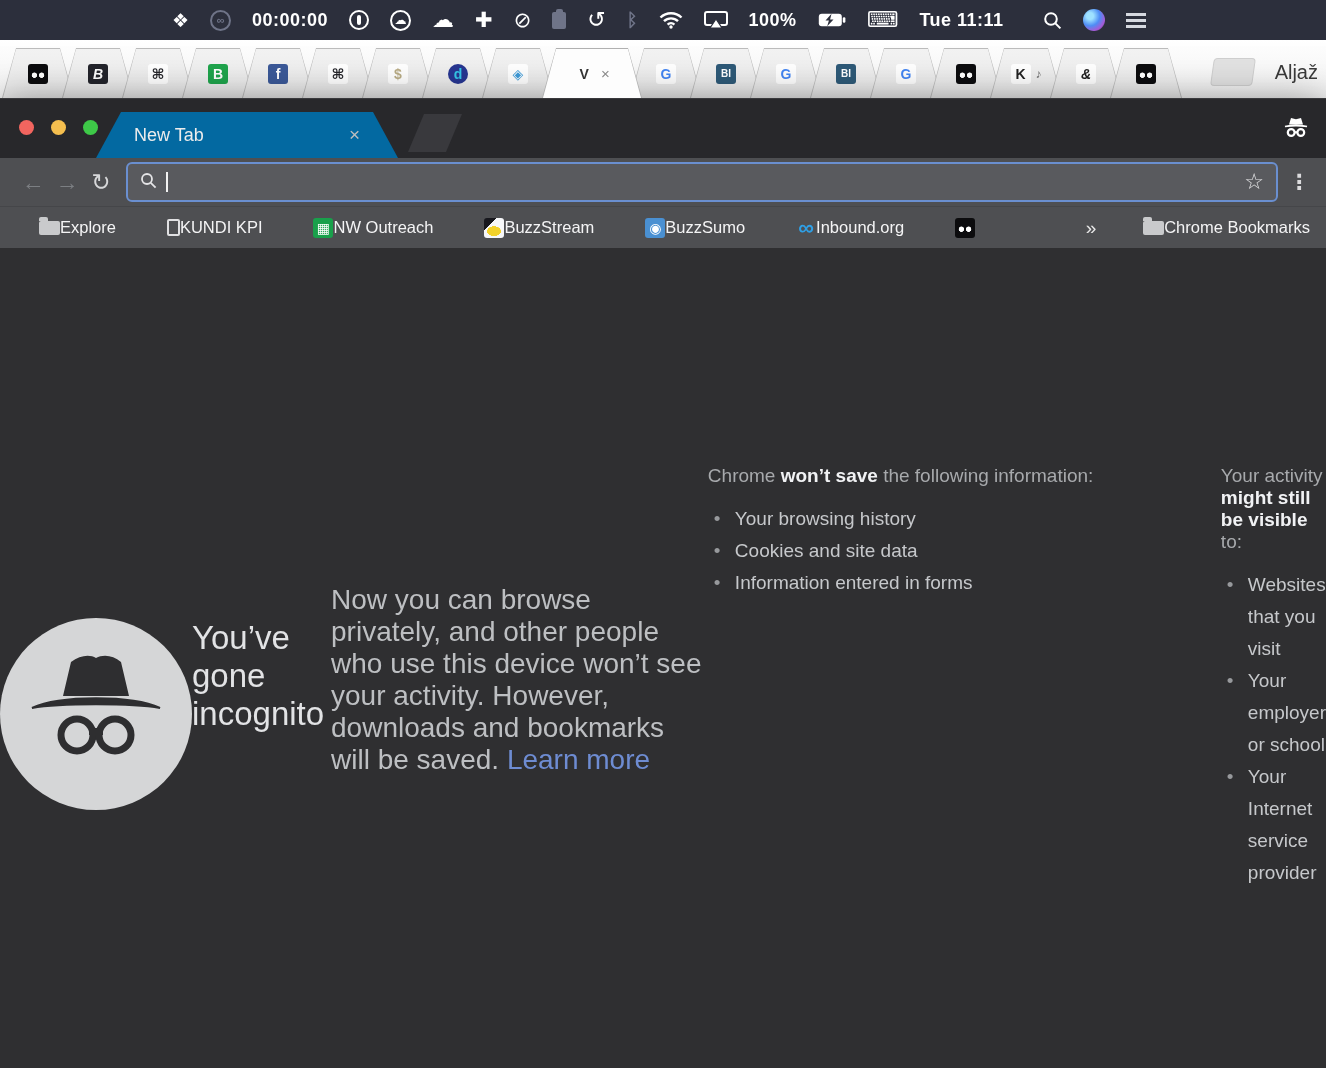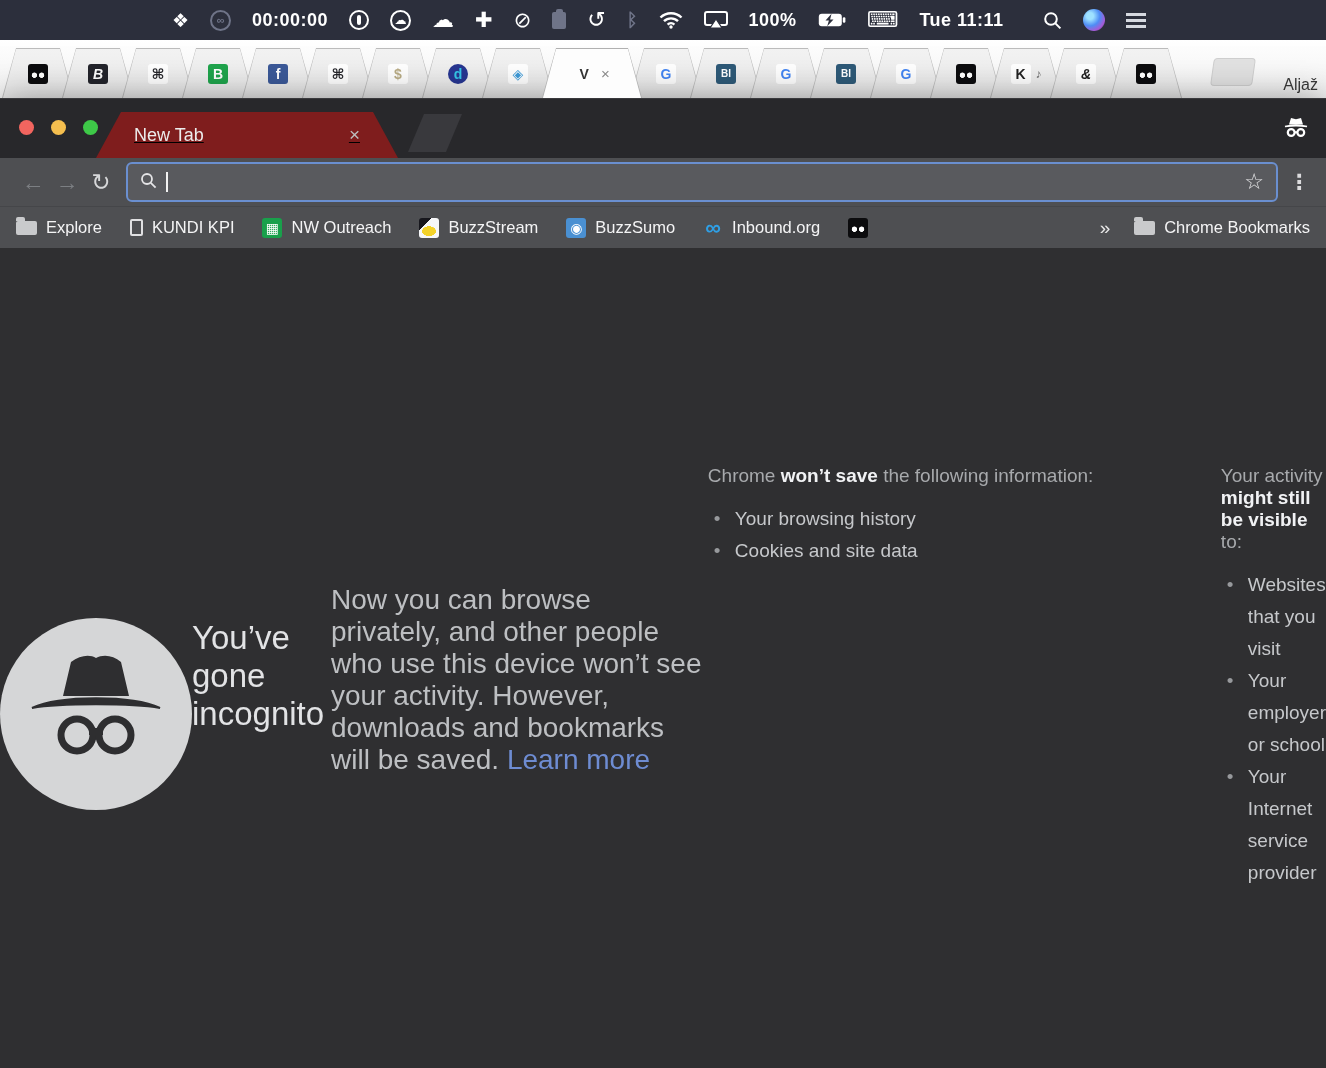--- a/index.html
+++ b/index.html
@@ -38,32 +38,32 @@
   .fav { width:20px; height:20px; border-radius:3px; display:flex; align-items:center; justify-content:center;
          font-size:14px; font-weight:700; flex:0 0 auto; }
   .fav.owl { background-image:
       radial-gradient(circle at 32% 56%, #fff 2.4px, rgba(0,0,0,0) 3px),
       radial-gradient(circle at 68% 56%, #fff 2.4px, rgba(0,0,0,0) 3px),
       linear-gradient(#0c0c0e,#0c0c0e); }
   .audio { font-size:12px; color:#6b6b6b; }
   .tclose { font-size:15px; color:#8a8a8a; margin-left:2px; }
   .newtab-bg { position:absolute; right:72px; bottom:12px; width:42px; height:28px; background:#e2e2e2;
                border:1px solid #cfcfcf; border-radius:4px; transform:skewX(-8deg); }
-  .profile { position:absolute; right:8px; bottom:4px; font-size:16px; color:#3a3a3a; }
+  .profile { position:absolute; right:8px; bottom:14px; font-size:20px; color:#3a3a3a; }
 
   
   .window { flex:1; display:flex; flex-direction:column; background:#28282b;
             box-shadow:0 8px 40px rgba(0,0,0,.55); position:relative; }
   .titlebar { height:60px; position:relative; flex:0 0 auto; border-top:1px solid #3a3a3d; }
   .lights { position:absolute; left:19px; top:21px; display:flex; gap:17px; }
   .light { width:15px; height:15px; border-radius:50%; }
   .light.red { background:#f2655f; } .light.yellow { background:#f5bf4f; } .light.green { background:#3ec948; }
   .itab { position:absolute; left:96px; bottom:0; width:302px; height:46px;
           clip-path:polygon(25px 0, calc(100% - 25px) 0, 100% 100%, 0 100%);
-          background:#7f1d1d; display:flex; align-items:center; padding:4px 38px;text-decoration:underline; }
+          background:#0369a1; display:flex; align-items:center; padding:4px 38px; }
   .itab .ititle { font-size:18px; color:#ececec; }
   .itab .iclose { margin-left:auto; font-size:19px; color:#bdbdbd; }
   .inewtab { position:absolute; left:408px; bottom:6px; width:54px; height:38px;
              clip-path:polygon(16px 0, 100% 0, calc(100% - 16px) 100%, 0 100%); background:#39393d; }
   .spybadge { position:absolute; right:14px; top:16px; }
 
   
   .toolbar { height:48px; background:#4e4f52; display:flex; align-items:center; padding:0 16px; flex:0 0 auto; }
   .navbtn { font-size:23px; width:34px; text-align:center; line-height:1; }
   .navbtn.dis { color:#7c7f83; }
@@ -72,21 +72,21 @@
              border-radius:6px; display:flex; align-items:center; padding:0 12px; gap:9px; }
   .caret { width:2px; height:20px; background:#f2f2f2; }
   .omnibox input { flex:1; background:transparent; border:none; outline:none; color:#fff; font-size:17px; }
   .star { font-size:22px; color:#e3e3e5; margin-left:auto; }
   .dots { font-size:21px; color:#dcdcde; width:22px; text-align:center; font-weight:700; }
 
   
   .bmbar { height:42px; background:#4e4f52; display:flex; align-items:center; padding:0 16px; gap:28px;
            flex:0 0 auto; border-top:1px solid #454649; }
   .bm-items { display:flex; align-items:center; gap:28px; }
-  .bm { display:flex; align-items:center; gap:9px; font-size:16.5px; color:#f4f4f5; white-space:nowrap; }
+  .bm { display:flex; align-items:center; gap:0; font-size:16.5px; color:#f4f4f5; white-space:nowrap;margin-left:23px; }
   .folder { width:21px; height:14px; background:#c9cacc; border-radius:2px; position:relative; }
   .folder::before { content:""; position:absolute; left:0; top:-3.5px; width:9px; height:4px;
                     background:#c9cacc; border-radius:2px 2px 0 0; }
   .page { width:13px; height:17px; border:2px solid #e0e0e2; border-radius:2px; background:transparent; }
   .bsicon { width:20px; height:20px; border-radius:3px;
             background-image: radial-gradient(ellipse 7px 5px at 50% 66%, #f3d22a 97%, rgba(0,0,0,0)),
                               linear-gradient(135deg, #17171d 32%, #f6f7f9 32%); }
   .bm-right { margin-left:auto; display:flex; align-items:center; gap:24px; }
   .chev { font-size:19px; color:#e8e8e8; }
 
@@ -356,20 +356,21 @@
       <p class="lead">
         <span>Now you can browse privately, and other people who use this device won’t see your activity. However, downloads and bookmarks will be saved.</span>
         <a href="#">Learn more</a>
       </p>
       <div class="cols">
         <div class="col-left">
           <p class="col-head"><span>Chrome </span><strong>won’t save</strong><span> the following information:</span></p>
           <ul>
               <li>Your browsing history</li>
               <li>Cookies and site data</li>
+              <li>Information entered in forms</li>
             </ul>
         </div>
         <div class="col-right">
           <p class="col-head"><span>Your activity </span><strong>might still be visible</strong><span> to:</span></p>
           <ul>
               <li>Websites that you visit</li>
               <li>Your employer or school</li>
               <li>Your Internet service provider</li>
             </ul>
         </div>

